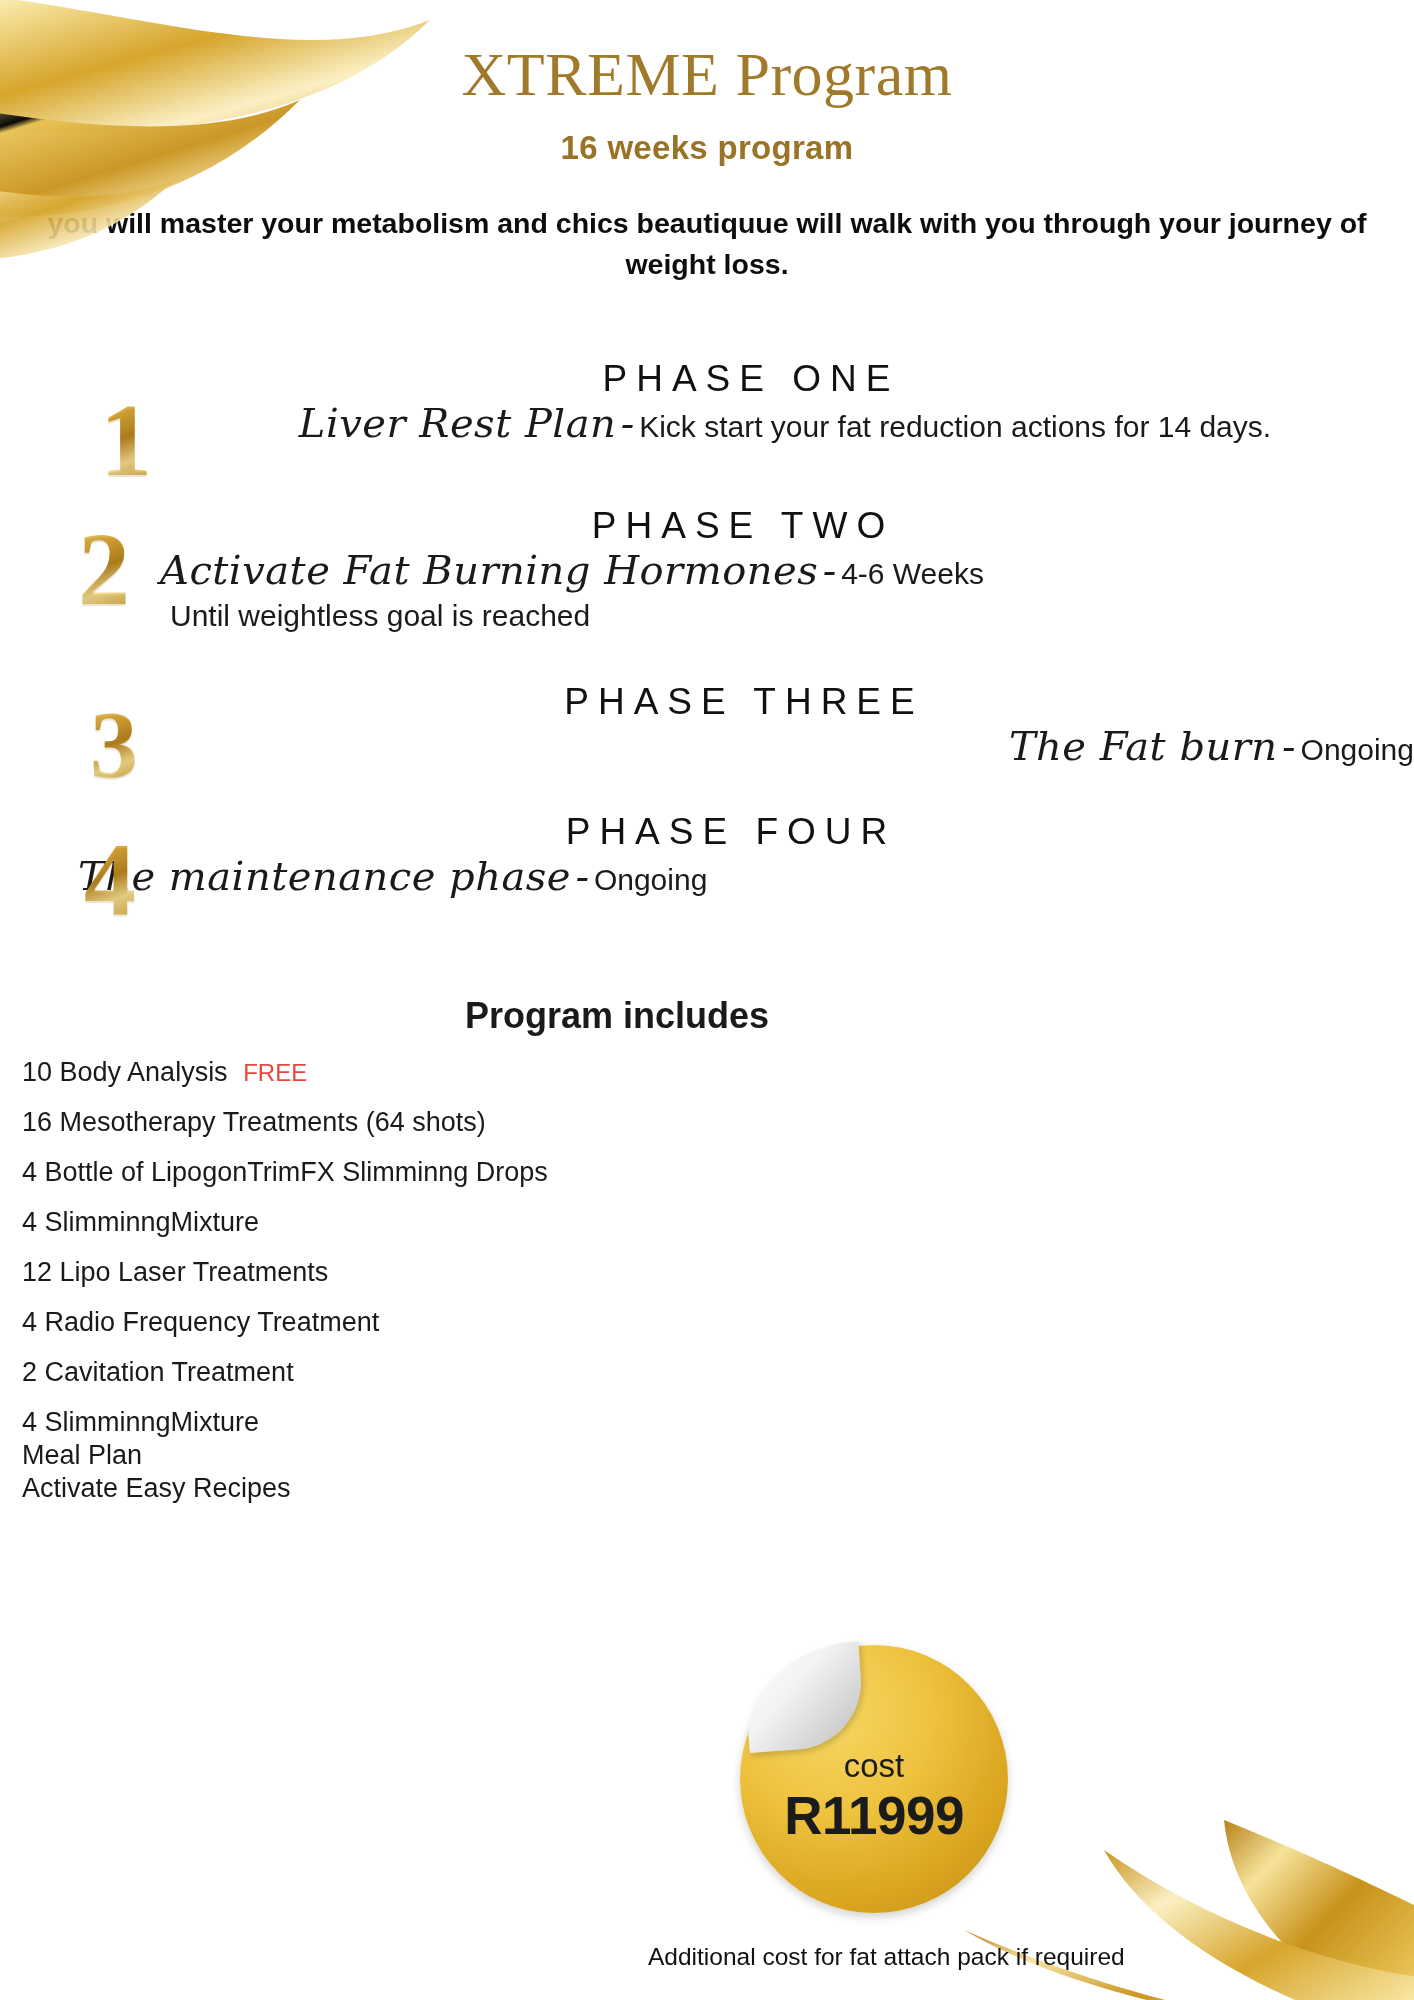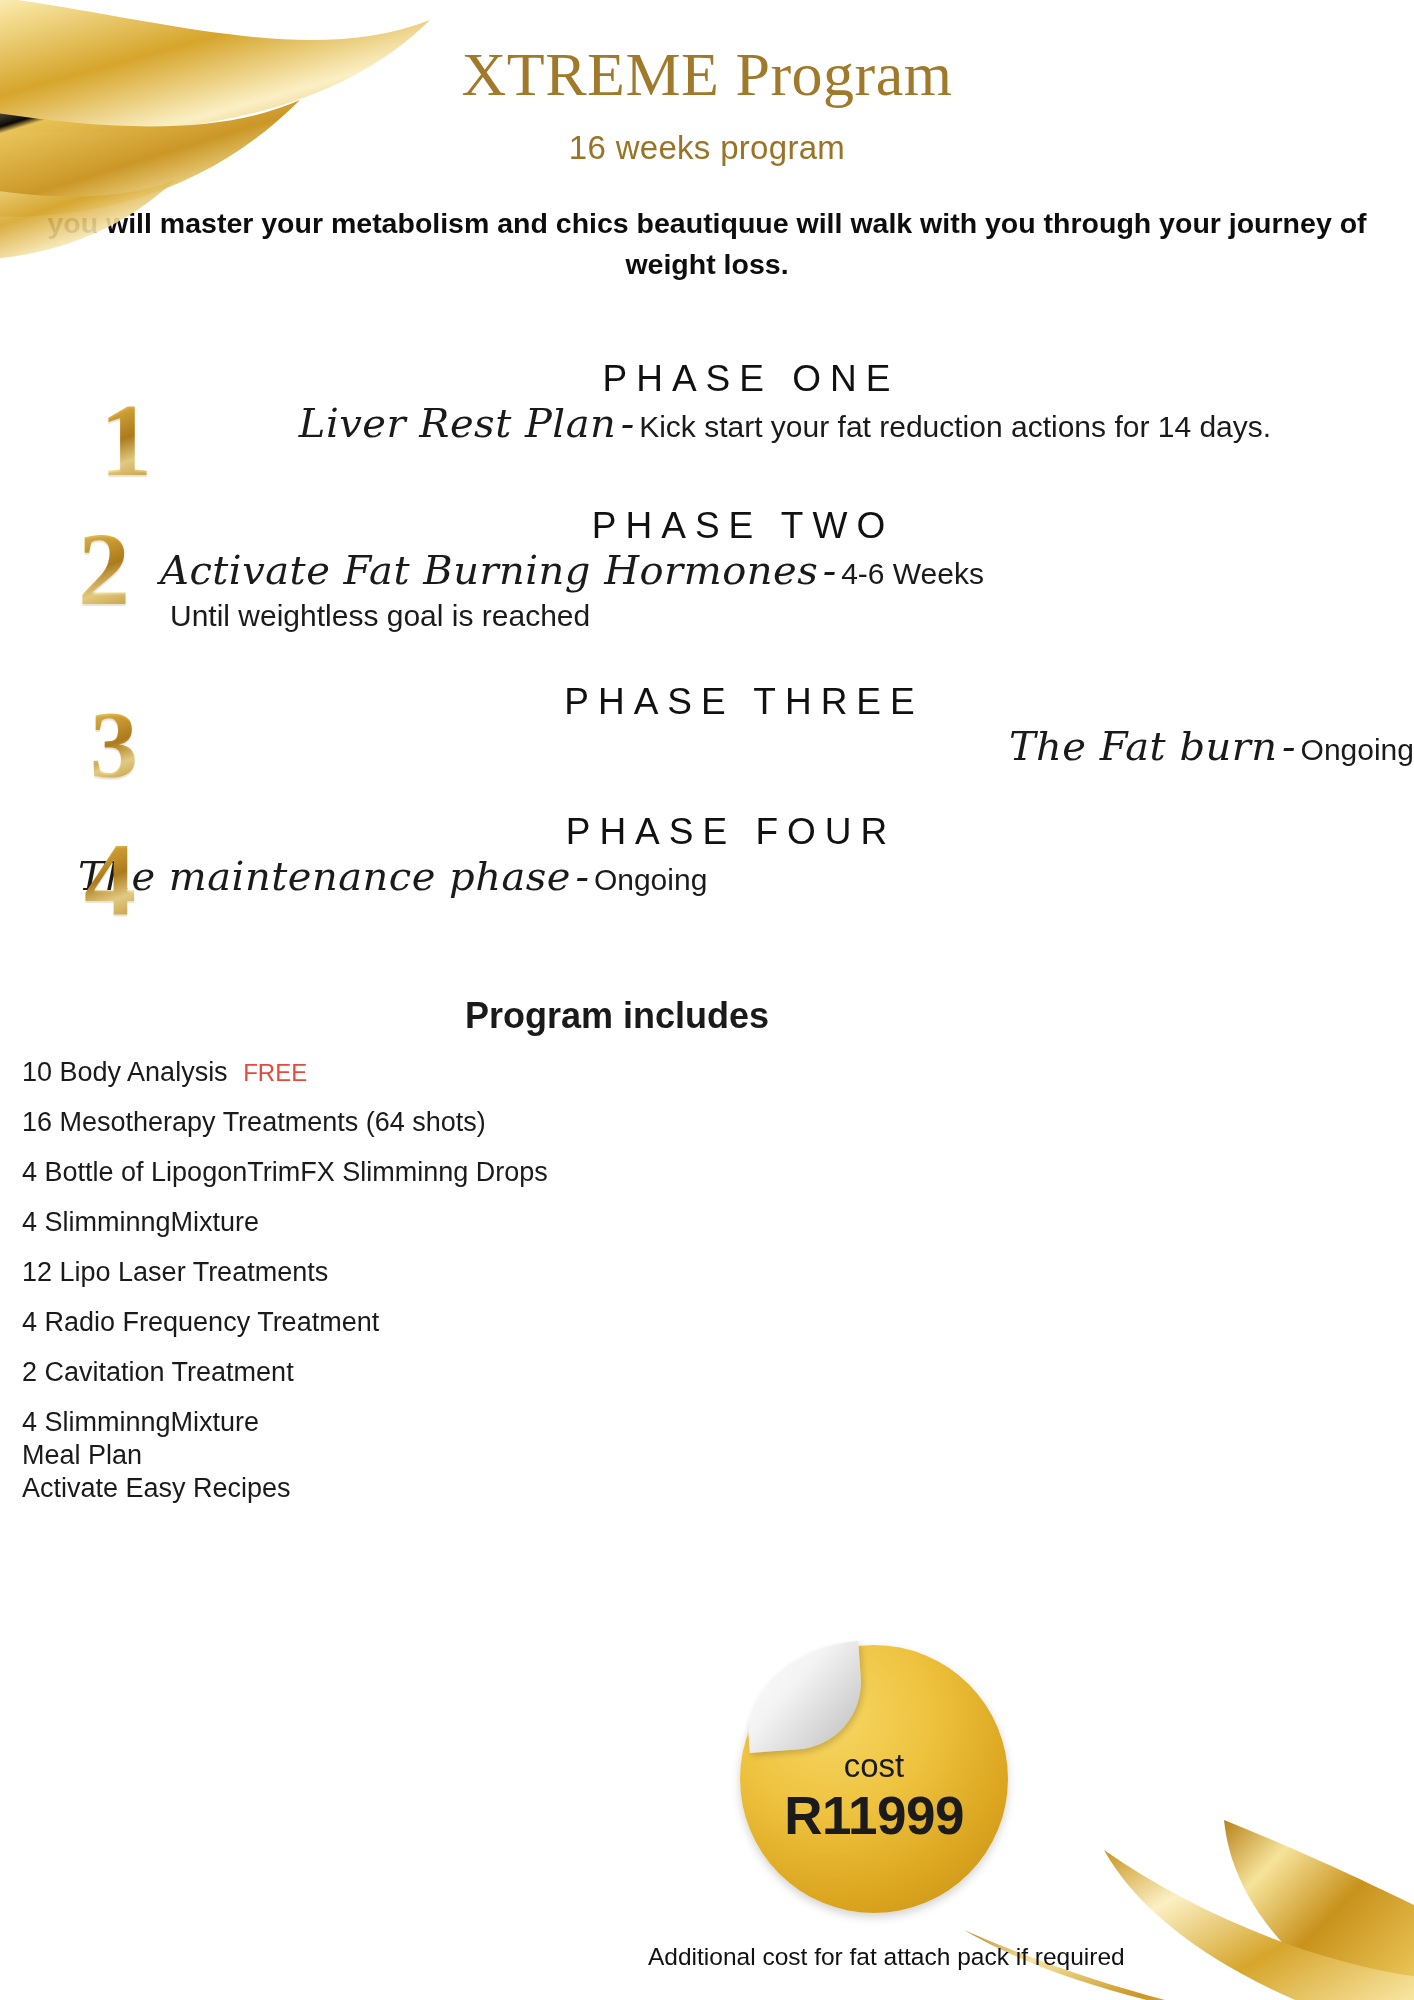--- a/index.html
+++ b/index.html
@@ -33,21 +33,21 @@
     font-family: "Liberation Serif", serif;
     font-size: 62px;
     color: #a07a2a;
     letter-spacing: 0.5px;
     line-height: 1.05;
     margin: 0;
     font-weight: 400;
   }
   .subtitle {
     font-size: 33px;
-    font-weight: normal;
+    font-weight: bold;
     color: #9a7426;
     margin-top: 22px;
     letter-spacing: 0.3px;
   }
   .intro {
     margin: 36px auto 0;
     width: 1330px;
     text-align: center;
     font-size: 28.5px;
     font-weight: bold;

